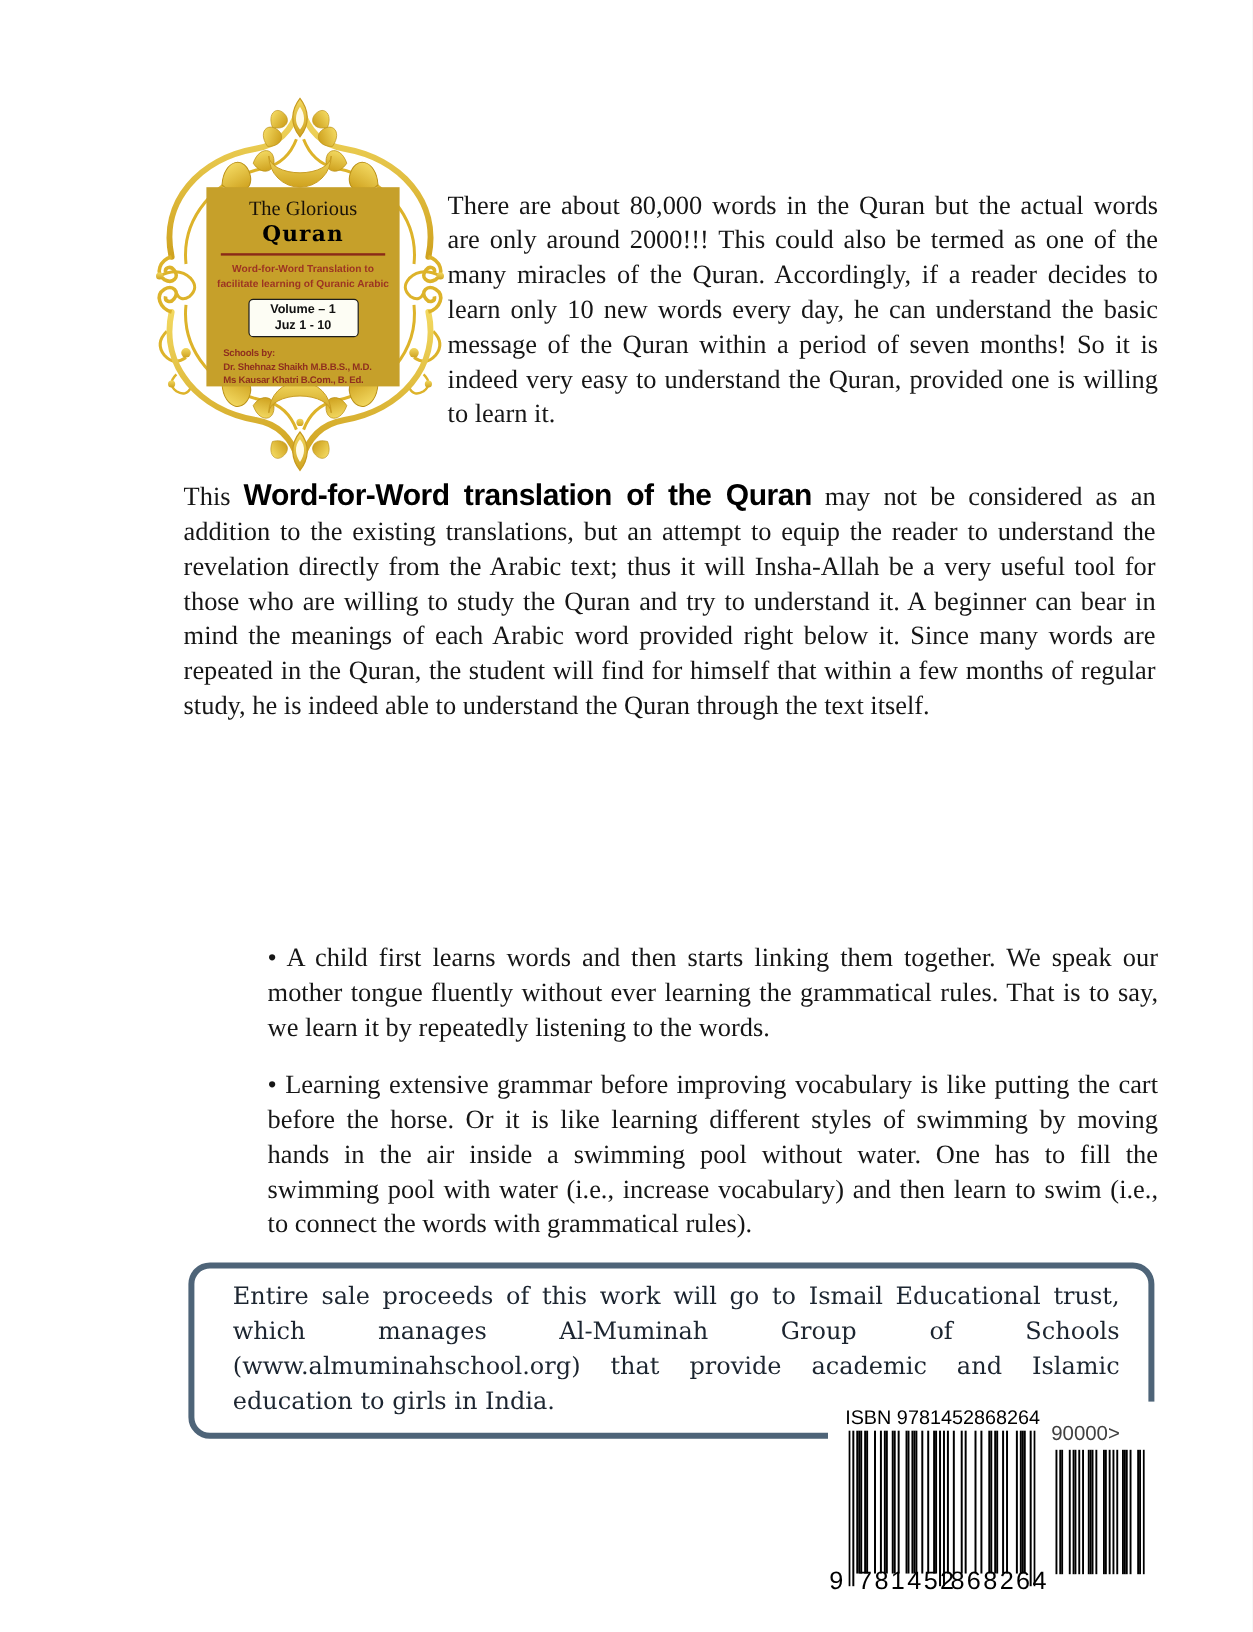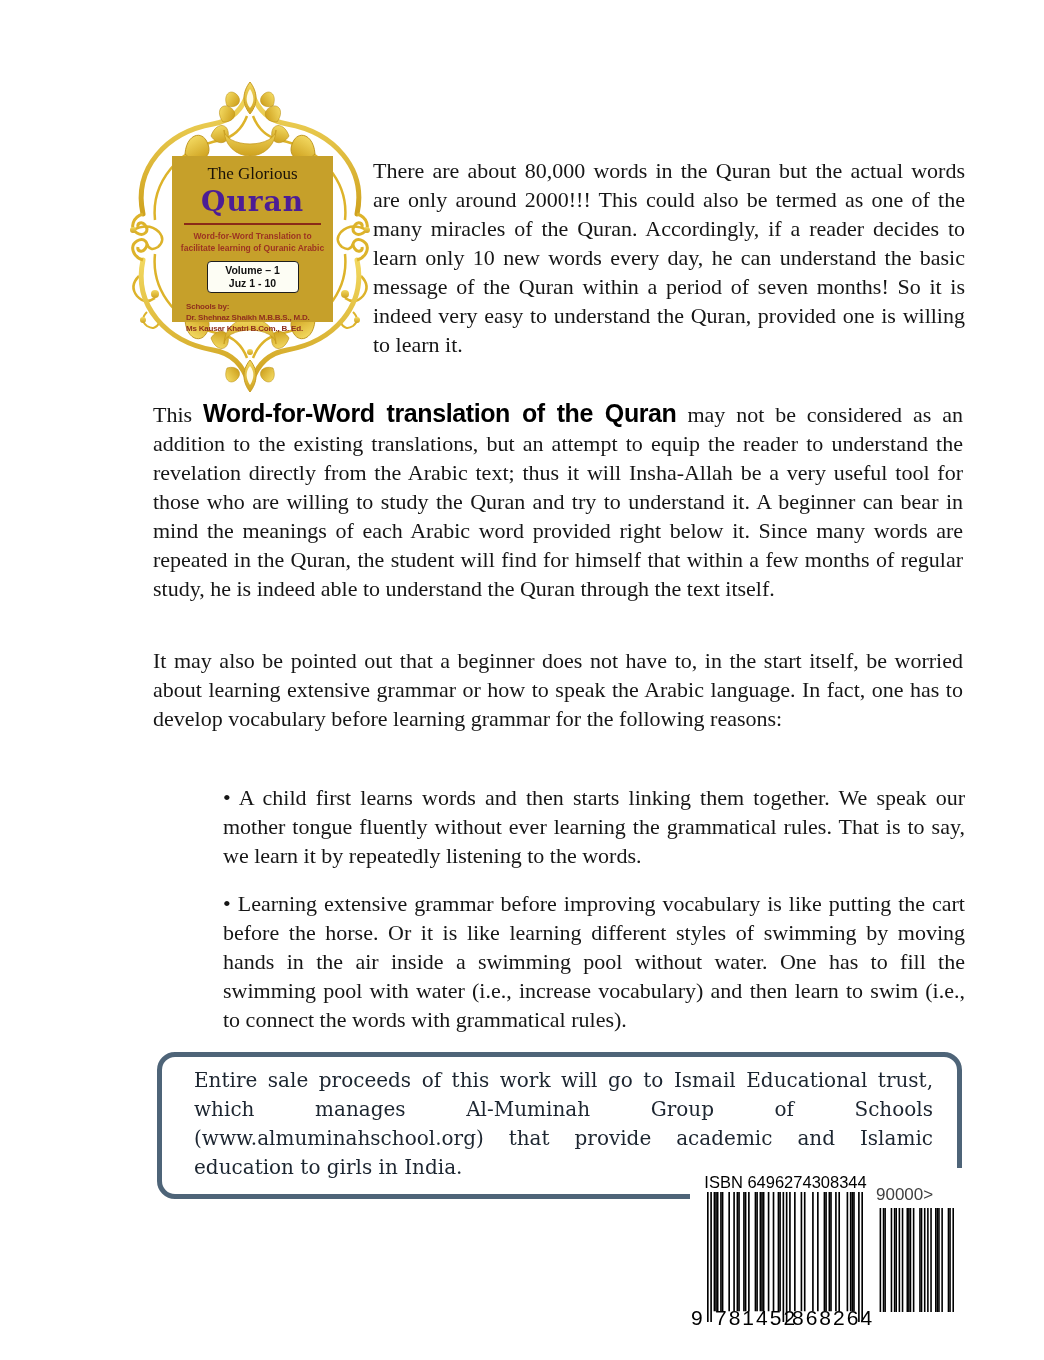--- a/index.html
+++ b/index.html
@@ -10,21 +10,21 @@
     font-family:"Liberation Serif", serif; color:#141414;
   }
   
   .cover-art { position:absolute; left:123px; top:80px; width:254px; height:314px; }
   .cover-art svg { position:absolute; left:0; top:0; width:100%; height:100%; }
   .cover-panel {
     position:absolute; left:49px; top:76px; width:161px; height:166px;
     background:#c6a02a; text-align:center;
   }
   .cover-title1 { margin-top:8px; font-family:"Liberation Serif", serif; font-size:17px; color:#1a1208; }
-  .cover-title2 { margin-top:1px; font-family:"DejaVu Serif", serif; font-weight:bold; font-size:28px; letter-spacing:1px; color:#4c1d95; }
+  .cover-title2 { margin-top:1px; font-family:"DejaVu Serif", serif; font-weight:bold; font-size:18px; letter-spacing:1px; color:#000000; }
   .cover-rule { height:2px; background:#8a2a18; margin:5px 12px 0 12px; }
   .cover-subtitle { margin-top:5px; font-family:"Liberation Sans", sans-serif; font-weight:bold; font-size:8.5px; line-height:12px; color:#9c3422; }
   .volume-box {
     margin:7px auto 0 auto; width:92px; background:#fdfdf4;
     border:1.6px solid #1d1d1d; border-radius:4px; padding:2px 0 3px 0;
     font-family:"Liberation Sans", sans-serif; font-weight:bold; font-size:10.5px; line-height:12.5px; color:#111;
   }
   .compiled { margin:8px 0 0 14px; text-align:left; font-family:"Liberation Sans", sans-serif; font-weight:bold; font-size:8px; line-height:11px; color:#8f2f1e; letter-spacing:-0.2px; }
   
   .para { position:absolute; font-size:22px; line-height:29px; text-align:justify; color:#161616; }
@@ -128,30 +128,29 @@
         <div>Dr. Shehnaz Shaikh M.B.B.S., M.D.</div>
         <div>Ms Kausar Khatri B.Com., B. Ed.</div>
       </div>
     </div>
   </div>
 
   <p class="para intro">There are about 80,000 words in the Quran but the actual words are only around 2000!!! This could also be termed as one of the many miracles of the Quran. Accordingly, if a reader decides to learn only 10 new words every day, he can understand the basic message of the Quran within a period of seven months! So it is indeed very easy to understand the Quran, provided one is willing to learn it.</p>
 
   <p class="para p1"><span>This </span><span class="bold-run">Word-for-Word translation of the Quran</span><span> may not be considered as an addition to the existing translations, but an attempt to equip the reader to understand the revelation directly from the Arabic text; thus it will Insha-Allah be a very useful tool for those who are willing to study the Quran and try to understand it. A beginner can bear in mind the meanings of each Arabic word provided right below it. Since many words are repeated in the Quran, the student will find for himself that within a few months of regular study, he is indeed able to understand the Quran through the text itself.</span></p>
 
-  <p class="para p2">It may also be pointed out that a beginner does not have to, in the start itself, be worried about learning extensive grammar or how to speak the Arabic language. In fact, one has to develop vocabulary before learning grammar for the following reasons:</p>
 
   <p class="para bullet1"><span>•</span><span> A child first learns words and then starts linking them together. We speak our mother tongue fluently without ever learning the grammatical rules. That is to say, we learn it by repeatedly listening to the words.</span></p>
 
   <p class="para bullet2"><span>•</span><span>  Learning extensive grammar before improving vocabulary is like putting the cart before the horse. Or it is like learning different styles of swimming by moving hands in the air inside a swimming pool without water. One has to fill the swimming pool with water (i.e., increase vocabulary) and then learn to swim (i.e., to connect the words with grammatical rules).</span></p>
 
   <div class="notice">Entire sale proceeds of this work will go to Ismail Educational trust, which manages Al-Muminah Group of Schools (www.almuminahschool.org) that provide academic and Islamic education to girls in India.</div>
 
   <div class="barcode-block">
-    <div class="isbn-label">ISBN 6496274308344</div>
+    <div class="isbn-label">ISBN 9781452868264</div>
     <svg id="ean-main" class="ean-main" preserveAspectRatio="none" viewBox="0 0 95 109">
         <rect x="0" y="0" width="1" height="109" fill="#000000"></rect>
         <rect x="2" y="0" width="1" height="109" fill="#000000"></rect>
         <rect x="4" y="0" width="1" height="100" fill="#000000"></rect>
         <rect x="5" y="0" width="1" height="100" fill="#000000"></rect>
         <rect x="6" y="0" width="1" height="100" fill="#000000"></rect>
         <rect x="8" y="0" width="1" height="100" fill="#000000"></rect>
         <rect x="9" y="0" width="1" height="100" fill="#000000"></rect>
         <rect x="13" y="0" width="1" height="100" fill="#000000"></rect>
         <rect x="16" y="0" width="1" height="100" fill="#000000"></rect>

